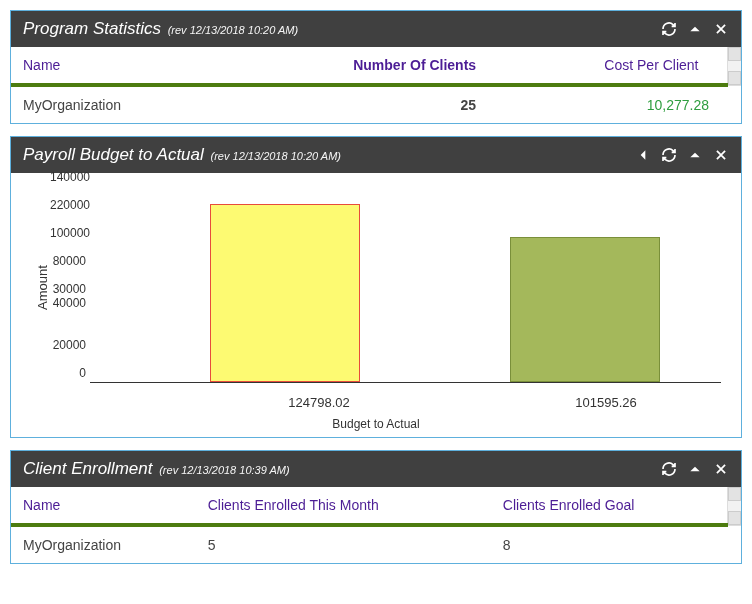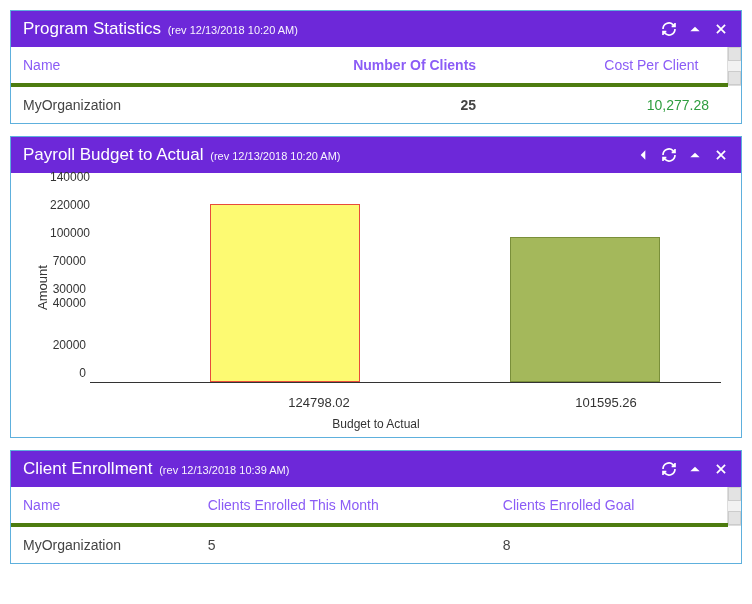--- a/index.html
+++ b/index.html
@@ -1,26 +1,26 @@
 <!DOCTYPE html>
 <html><head>
 <meta charset="utf-8">
 <style>
   * { box-sizing: border-box; margin: 0; padding: 0; }
   body { font-family: "Segoe UI", Arial, sans-serif; background: #fff; padding: 10px; width: 752px; }
   .panel { border: 1px solid #5eb0dd; margin-bottom: 12px; background: #fff; }
-  .panel-header { background: #6d28d9; color: #fff; padding: 8px 12px; display: flex; align-items: center; justify-content: space-between; }
+  .panel-header { background: #404040; color: #fff; padding: 8px 12px; display: flex; align-items: center; justify-content: space-between; font-style: italic; }
   .panel-title { font-size: 17px; font-weight: 400; }
   .panel-title .rev { font-size: 11px; font-weight: 400; margin-left: 2px; opacity: 0.95; }
   .panel-icons { display: flex; gap: 10px; align-items: center; }
   .panel-icons .icon { width: 16px; height: 16px; cursor: pointer; display: inline-flex; align-items: center; justify-content: center; }
   .panel-body { padding: 0; }
   table { width: 100%; border-collapse: collapse; }
   th, td { text-align: left; padding: 10px 12px; font-size: 14px; font-weight: 400; }
-  th { color: #8b5cf6; background: #fff; border-bottom: 1px solid #ddd; }
+  th { color: #4c1d95; background: #fff; border-bottom: 1px solid #ddd; }
   td { color: #444; border-top: 4px solid #4d7c0f; }
   .num-center { text-align: right; font-weight: bold; }
   .num-right { text-align: right; }
   .green { color: #2e9e3f; }
   .scroll-col { width: 14px; padding: 0; background: #f2f2f2; border-left: 1px solid #ddd; position: relative; }
   .scroll-marker { position: absolute; left:0; right:0; height:14px; background:#e3e3e3; border:1px solid #ccc; }
   .chart-wrap { padding: 10px 20px 6px 20px; }
   .chart-area { display:flex; }
   .ylabel { writing-mode: vertical-rl; transform: rotate(180deg); font-size: 13px; color:#333; text-align:center; padding-right: 4px; }
   .plot { flex:1; position:relative; height:210px; }
@@ -116,21 +116,21 @@
   </div>
   <div class="panel-body">
     <div class="chart-wrap">
       <div class="chart-area">
         <div class="ylabel">Amount</div>
         <div class="plot">
           <div class="ytick" style="bottom:6px">0</div>
           <div class="ytick" style="bottom:34px">20000</div>
           <div class="ytick" style="bottom:76px">40000</div>
           <div class="ytick" style="bottom:90px">30000</div>
-          <div class="ytick" style="bottom:118px">70000</div>
+          <div class="ytick" style="bottom:118px">80000</div>
           <div class="ytick" style="bottom:146px">100000</div>
           <div class="ytick" style="bottom:174px">220000</div>
           <div class="ytick" style="bottom:202px">140000</div>
           <div class="bars">
             <div class="bar bar1" style="left:120px; height:178px"></div>
             <div class="bar bar2" style="left:420px; height:145px"></div>
           </div>
         </div>
       </div>
       <div class="xticks">

